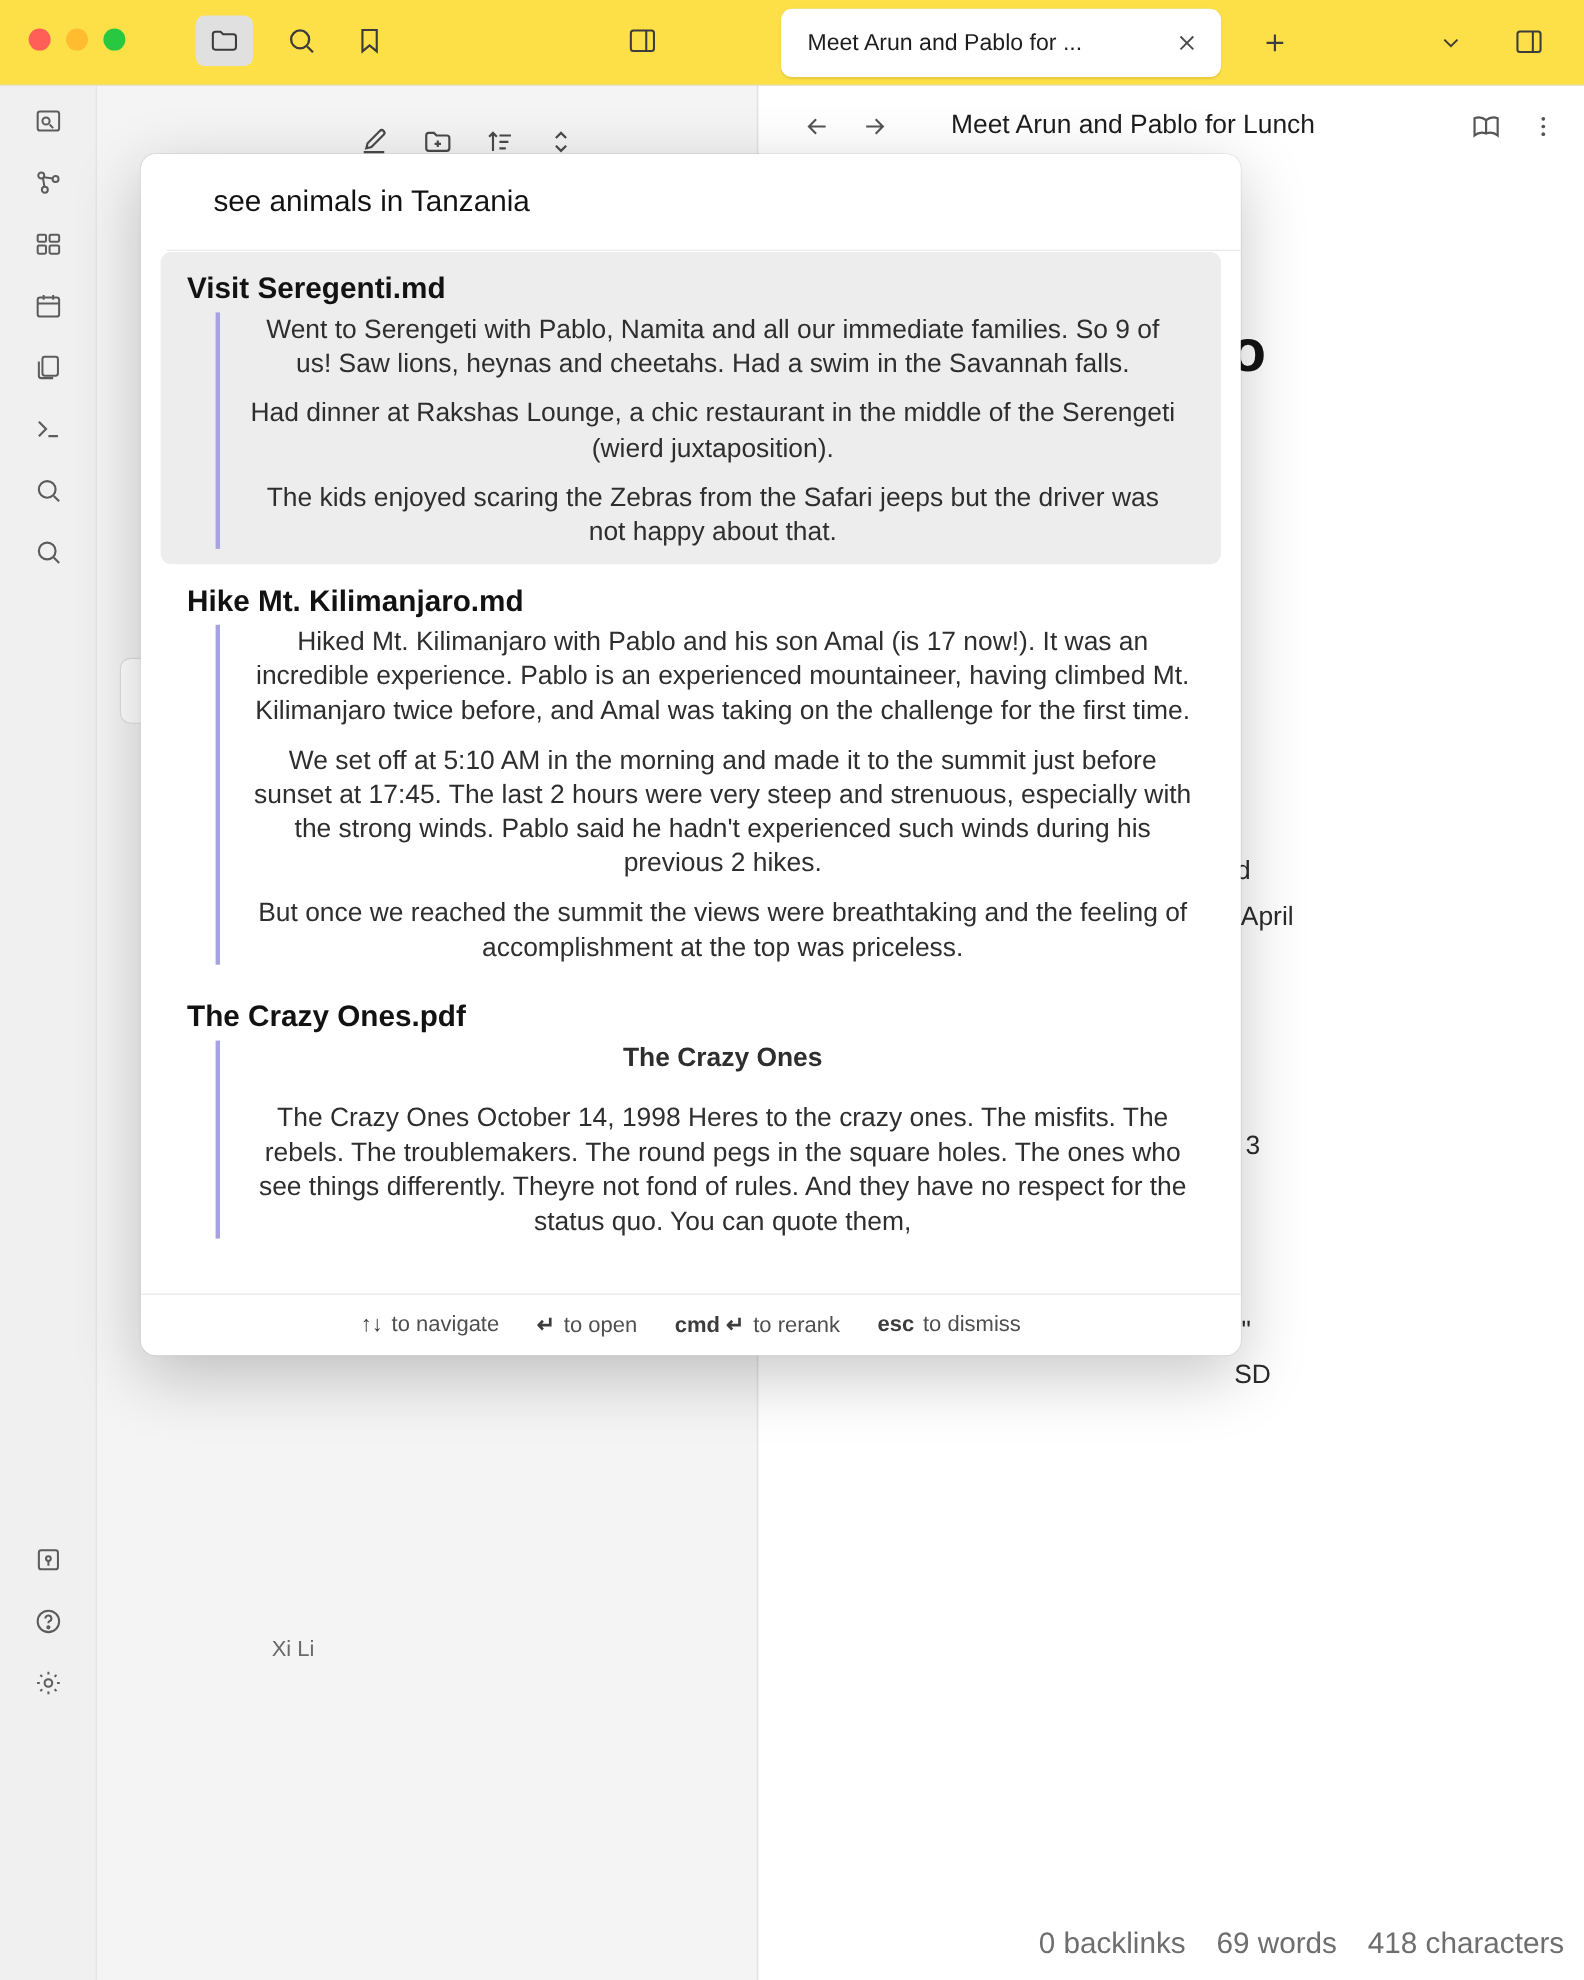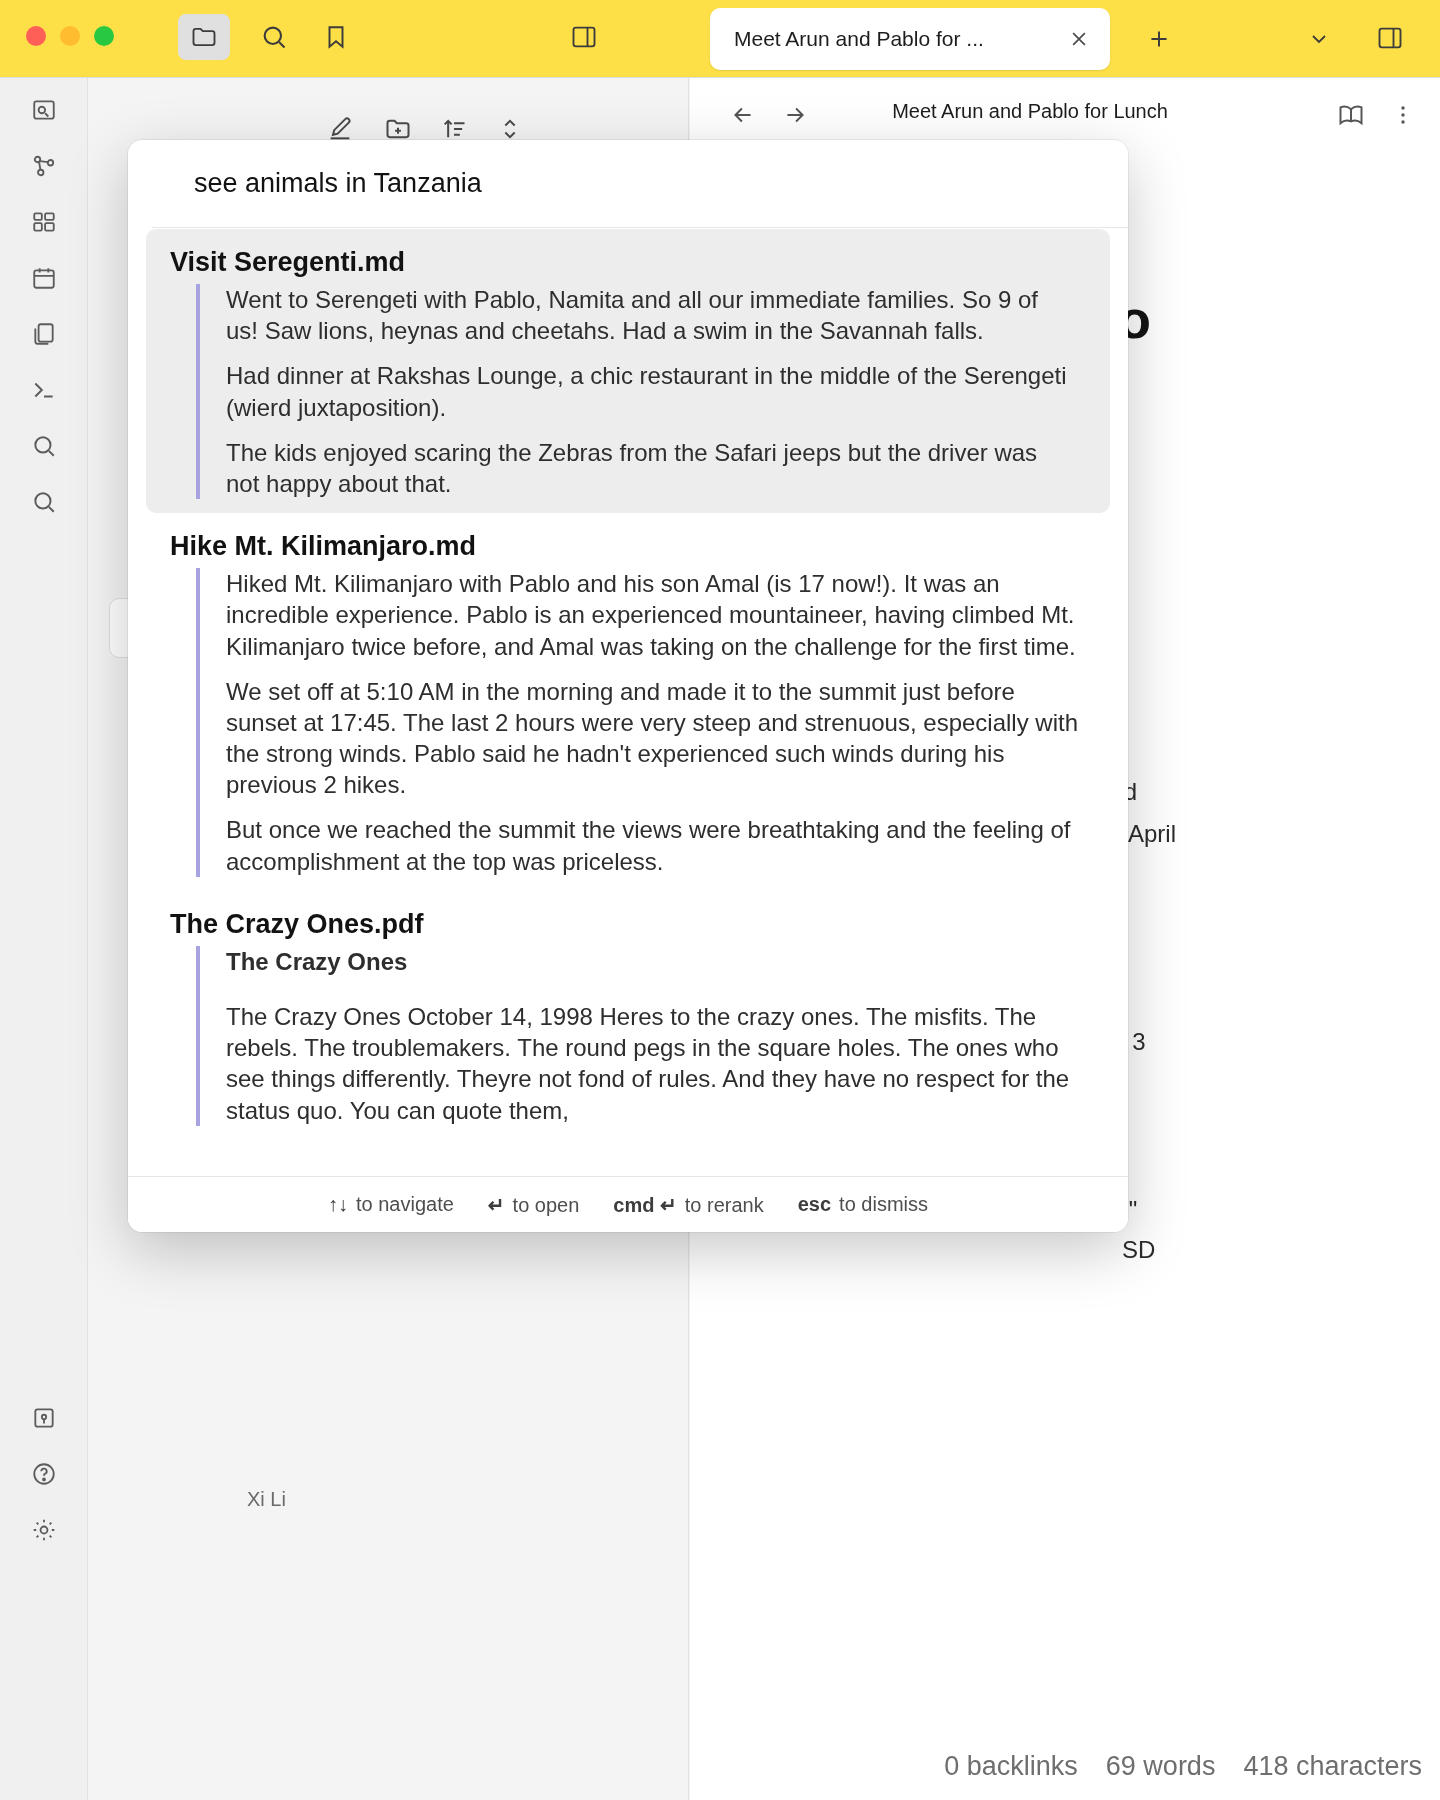--- a/index.html
+++ b/index.html
@@ -147,21 +147,21 @@
   .ed-nav {
     position: absolute; top: 16px;
     width: 42px; height: 42px;
     display: flex; align-items: center; justify-content: center;
     color: #555;
   }
   .ed-title {
     position: absolute; top: 22px; left: 60px;
     width: 560px;
     text-align: center;
-    font-size: 20px;
+    font-size: 24px;
     color: #1d1d1d;
     white-space: nowrap;
     overflow: hidden;
   }
   .ed-right-icon {
     position: absolute; top: 16px;
     width: 42px; height: 42px;
     display: flex; align-items: center; justify-content: center;
     color: #555;
   }
@@ -228,20 +228,21 @@
   .result.selected .result-title { padding-left: 24px; }
   .result-body {
     padding-left: 68px;
     padding-right: 40px;
     padding-bottom: 14px;
   }
   .result.selected .result-body { padding-left: 50px; }
   .quote {
     border-left: 4px solid #a7a2e0;
     padding-left: 26px;
+    text-align: center;
   }
   .quote p {
     margin: 0 0 14px 0;
     font-size: 24px;
     line-height: 1.30;
     color: #2e2e2e;
   }
   .quote p:last-child { margin-bottom: 0; }
   .quote p.strongline { font-weight: 700; margin-bottom: 24px; }
 

